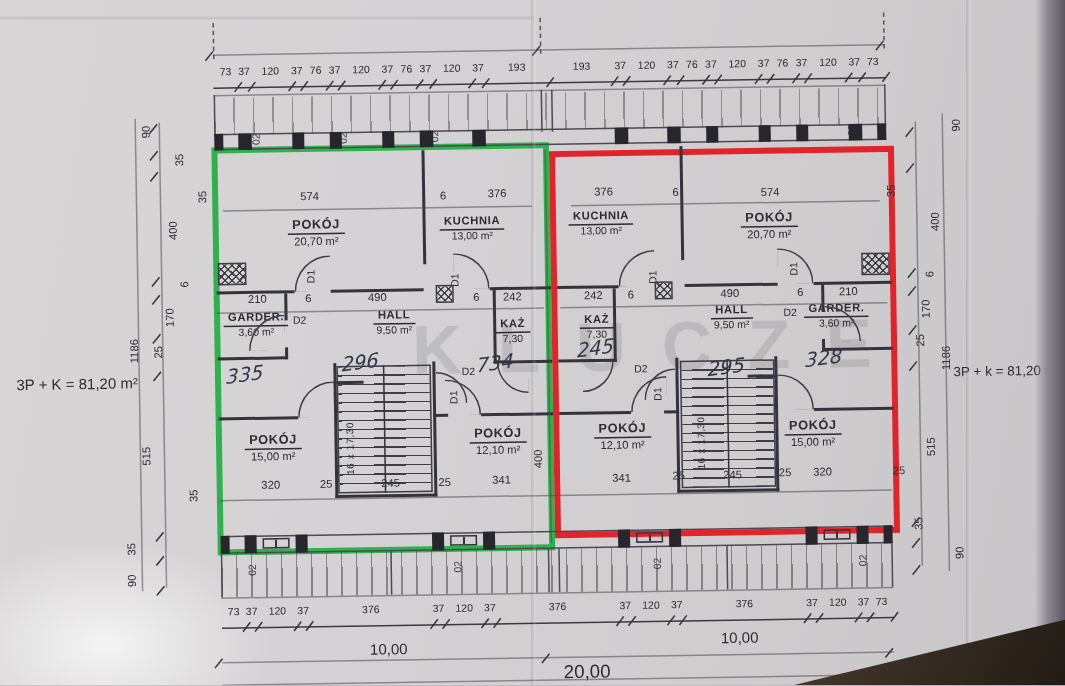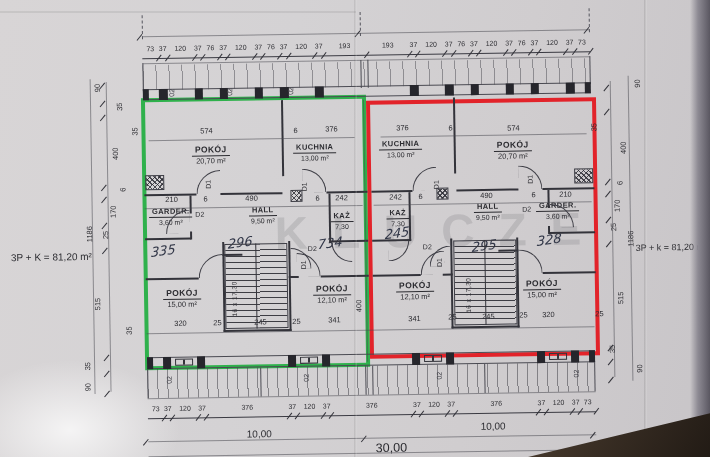--- a/index.html
+++ b/index.html
@@ -252,21 +252,21 @@
           <span class="num">73</span>
           <span class="tk"></span>
         </div>
       </div>
 
     <div class="outline" style="left: 143px; top: 95px; width: 225px; height: 272px; border-width: 4.5px; border-color: rgb(47, 177, 76);"></div>
     <div class="outline" style="left: 368px; top: 101px; width: 230px; height: 258px; border-width: 4.5px; border-color: rgb(226, 35, 42);"></div>
 
     <span class="lbl c-big" style="left:256px;top:433px;">10,00</span>
     <span class="lbl c-big" style="left:490px;top:429px;">10,00</span>
-    <span class="lbl c-big2" style="left:388px;top:449px;">30,00</span>
+    <span class="lbl c-big2" style="left:388px;top:449px;">20,00</span>
     <span class="lbl c-big" style="left:51px;top:253px;">3P + K = 81,20 m²</span>
     <span class="lbl c-big" style="left:671px;top:253px;font-size:9px;">3P + k = 81,20 m²</span>
   <div class="lbl c-dimv" style="left: 100px; top: 84px;">90</div>
       <div class="lbl c-dimv" style="left: 122px; top: 103px;">35</div>
       <div class="lbl c-dimv" style="left: 117px; top: 150px;">400</div>
       <div class="lbl c-dimv" style="left: 124px; top: 186px;">6</div>
       <div class="lbl c-dimv" style="left: 114px; top: 208px;">170</div>
       <div class="lbl c-dimv" style="left: 106px; top: 231px;">25</div>
       <div class="lbl c-dimv" style="left: 90px; top: 230px;">1186</div>
       <div class="lbl c-dimv" style="left: 97px; top: 300px;">515</div>

